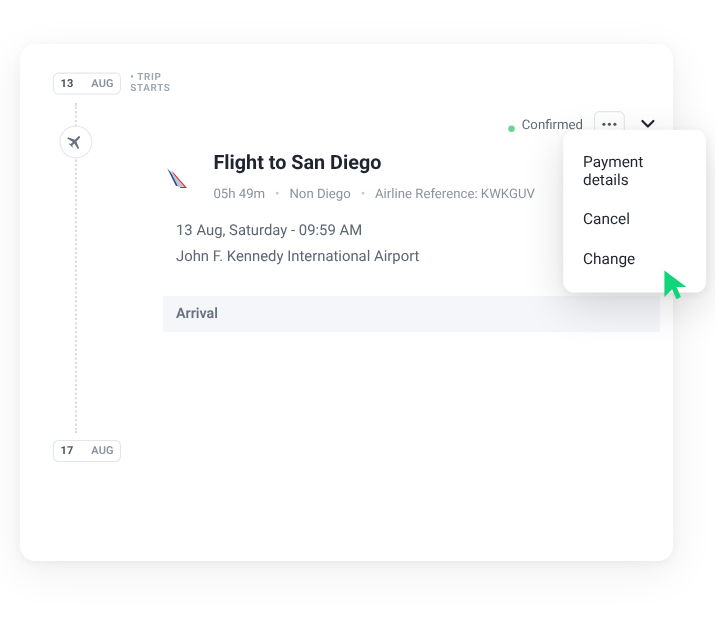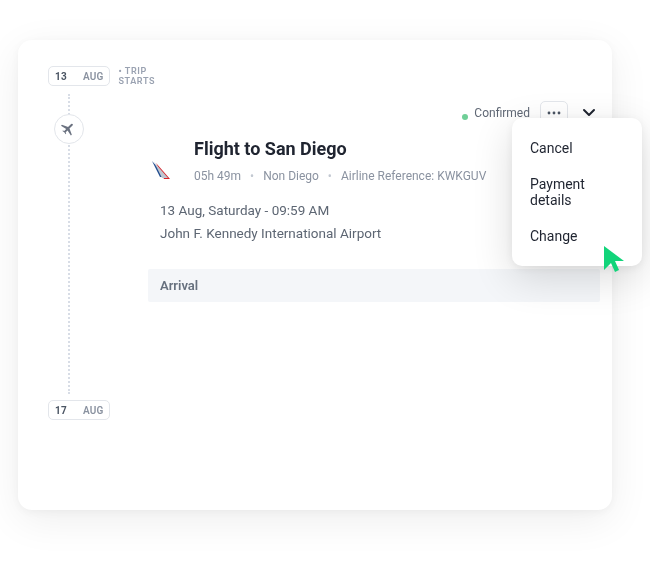--- a/index.html
+++ b/index.html
@@ -105,21 +105,21 @@
   .icon-btn {
     width: 28px; height: 24px;
     border: 1px solid #e3e6eb;
     border-radius: 5px;
     background: #fff;
     display: inline-flex; align-items: center; justify-content: center;
     color: #4b5563;
     cursor: pointer;
   }
   .title-row {
-    display: flex; align-items: flex-end; gap: 18px;
+    display: flex; align-items: center; gap: 18px;
     margin-top: 12px;
   }
   .airline-logo {
     width: 28px; height: 28px; flex: none;
     display: flex; align-items: center; justify-content: center;
   }
   .title {
     font-size: 18px; font-weight: 700; color: #1f2430;
   }
   .meta {
@@ -239,22 +239,22 @@
     <div class="detail">
       <div>13 Aug, Saturday - 09:59 AM</div>
       <div>John F. Kennedy International Airport</div>
     </div>
 
     <div class="section-label">Arrival</div>
   </div>
 </div>
 
 <div class="menu">
+  <div class="menu-item">Payment details</div>
   <div class="menu-item">Cancel</div>
-  <div class="menu-item">Payment details</div>
   <div class="menu-item">Change</div>
 </div>
 
 <div class="cursor">
   <svg width="24" height="30" viewBox="0 0 24 30">
     <path d="M2 2 L2 26 L9 19 L13 28 L17 26 L13 17 L22 17 Z" fill="#12d47a"></path>
   </svg>
 </div>
 
 </body></html>

